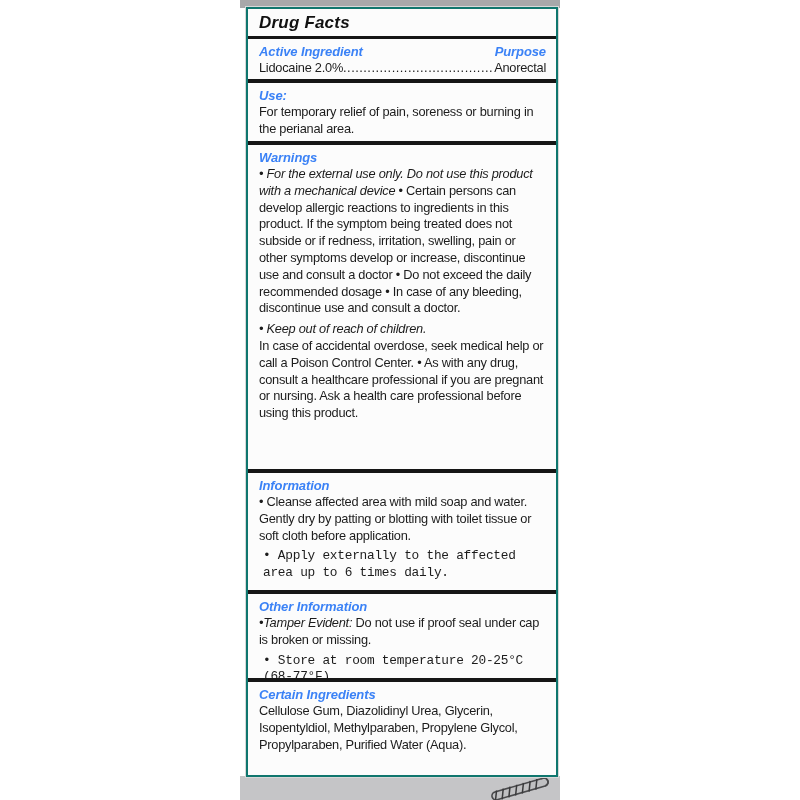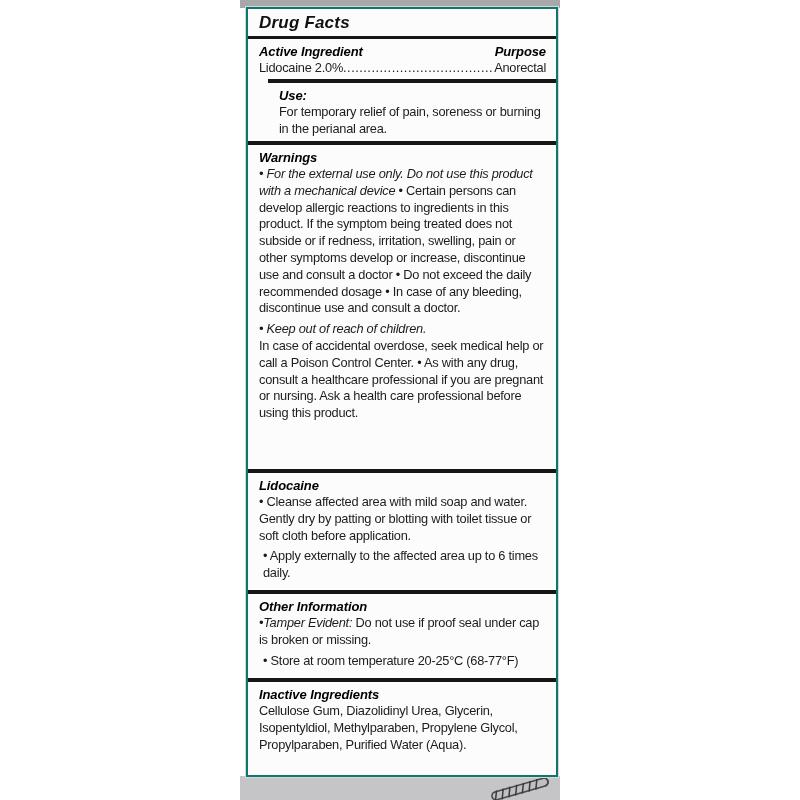--- a/index.html
+++ b/index.html
@@ -22,46 +22,46 @@
   .label-box {
     position: absolute; left: 246px; top: 7px; width: 312px; height: 770px;
     background: #fcfcfc;
     border: 2px solid #0f766e;
     display: flex; flex-direction: column;
     box-shadow: 0 0 0 1px #d8d8d8;
   }
   .section { padding: 4px 10px 4px 11px; border-top: 4px solid #161616; overflow: hidden; }
   .header-box { border-top: none; border-bottom: 3px solid #161616; padding: 4px 10px 3px 11px; }
   .sec-active { border-top: none; height: 40px; }
-  .sec-use { height: 62px; margin-left: 20px; }
+  .sec-use { height: 62px; }
   .sec-warnings { height: 328px; }
   .sec-directions { height: 121px; }
   .sec-other { height: 88px; }
   .sec-inactive { flex: 1; }
   .title {
     font-size: 17px; font-weight: bold; font-style: italic;
     letter-spacing: 0.2px; color: #111;
   }
   .heads-row { display: flex; justify-content: space-between; }
   .sec-heading, .col-heading {
-    font-size: 13px; font-weight: bold; font-style: italic; color: #000000;
+    font-size: 13px; font-weight: bold; font-style: italic; color: #3b82f6;
     line-height: 17px; letter-spacing: -0.1px;
   }
   .body-text {
     font-size: 12.8px; line-height: 16.8px; letter-spacing: -0.25px; color: #1c1c1c;
   }
   .active-row { display: flex; align-items: baseline; }
   .active-row .leader {
     flex: 1; overflow: hidden; white-space: nowrap;
     font-size: 12.8px; letter-spacing: 0.5px; color: #1c1c1c;
   }
   .bi { font-weight: normal; font-style: italic; }
   .mt2 { margin-top: 0; }
   .mt4 { margin-top: 4px; }
-  .indent1 { padding-left: 4px; }
+  .indent1 { padding-left: 4px; font-family: Liberation Mono, monospace; }
   .deco-svg { position: absolute; left: 485px; top: 777px; }
 </style>
 </head>
 <body>
 
 <div class="strip-top"></div>
 <div class="strip-bottom"></div>
 
 <svg class="deco-svg" width="70" height="23" viewBox="0 0 70 23">
   <g transform="rotate(-16 35 12)">
@@ -101,29 +101,29 @@
   </div>
 
   <div class="section sec-warnings">
     <div class="sec-heading">Warnings</div>
     <p class="body-text"><span class="bi">• For the external use only. Do not use this product with a mechanical device</span><span> • Certain persons can develop allergic reactions to ingredients in this product. If the symptom being treated does not subside or if redness, irritation, swelling, pain or other symptoms develop or increase, discontinue use and consult a doctor •  Do not exceed the daily recommended dosage •  In case of any bleeding, discontinue use and consult a doctor.</span></p>
     <p class="body-text bi mt4">• Keep out of reach of children.</p>
     <p class="body-text mt2">In case of accidental overdose, seek medical help or call a Poison Control Center. •  As with any drug, consult a healthcare professional if you are pregnant or nursing. Ask a health care professional before using this product.</p>
   </div>
 
   <div class="section sec-directions">
-    <div class="sec-heading">Lidocaine</div>
+    <div class="sec-heading">Information</div>
     <p class="body-text">• Cleanse affected area with mild soap and water. Gently dry by patting or blotting with toilet tissue or soft cloth before application.</p>
     <p class="body-text mt4 indent1">• Apply externally to the affected area up to 6 times daily.</p>
   </div>
 
   <div class="section sec-other">
     <div class="sec-heading">Other Information</div>
     <p class="body-text"><span class="bi">•Tamper Evident:</span><span> Do not use if proof seal under cap is broken or missing.</span></p>
     <p class="body-text mt4 indent1">• Store at room temperature 20-25°C (68-77°F)</p>
   </div>
 
   <div class="section sec-inactive">
-    <div class="sec-heading">Inactive Ingredients</div>
+    <div class="sec-heading">Certain Ingredients</div>
     <p class="body-text mt2">Cellulose Gum, Diazolidinyl Urea, Glycerin, Isopentyldiol, Methylparaben, Propylene Glycol, Propylparaben, Purified Water (Aqua).</p>
   </div>
 
 </div>
 
 </body></html>

